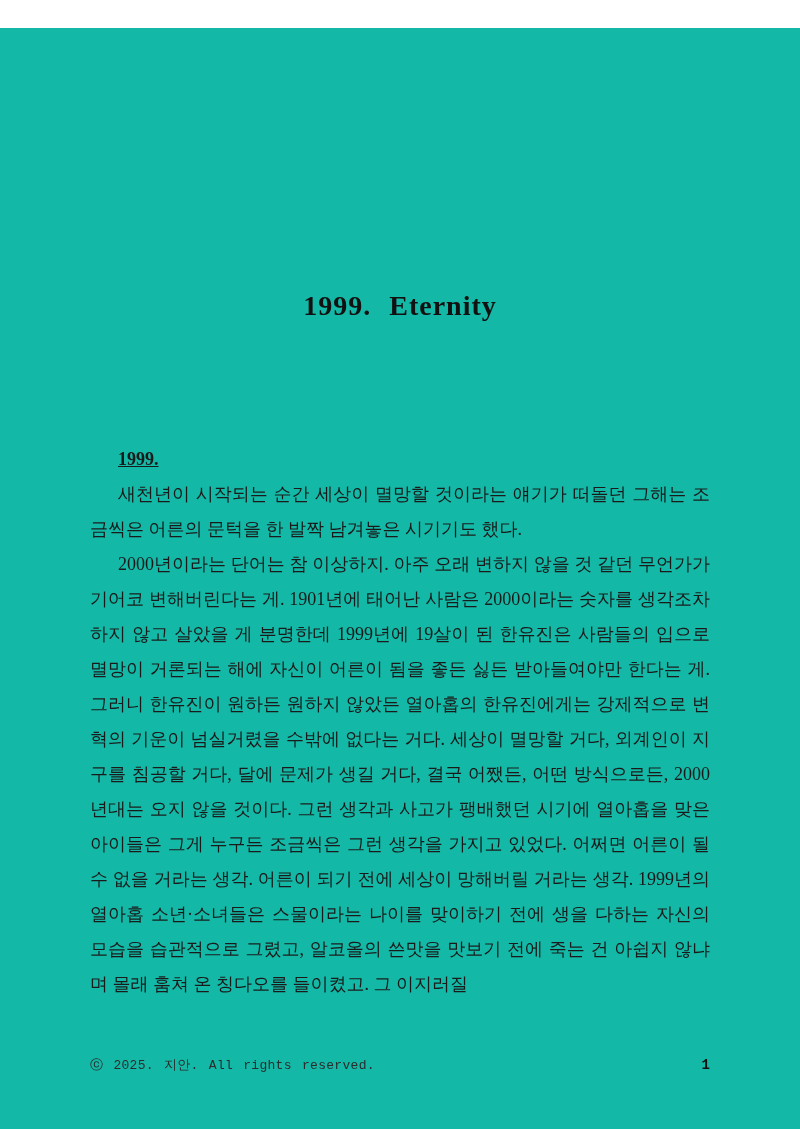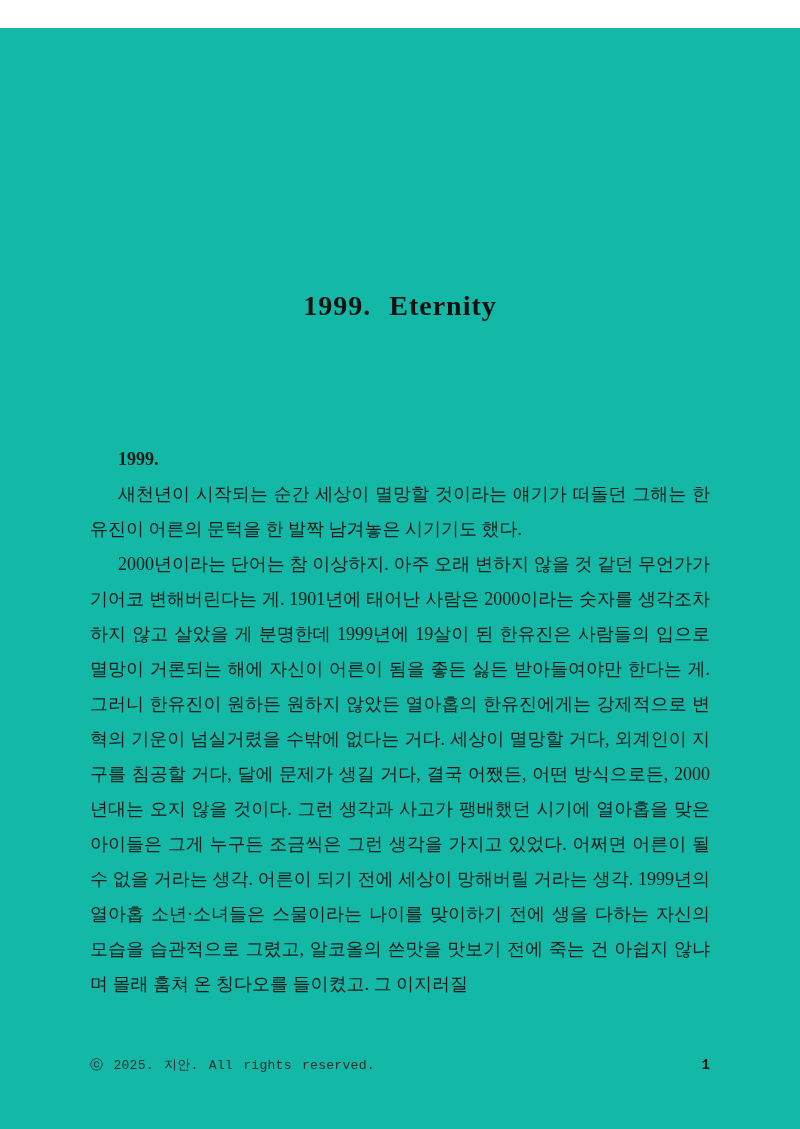--- a/index.html
+++ b/index.html
@@ -42,20 +42,21 @@
     line-height: 35px;
     text-align: justify;
     text-indent: 28px;
     word-break: normal;
     overflow-wrap: break-word;
     color: #1a1a1a;
   }
   .section-heading {
     font-weight: 700;
     text-align: left;
+    text-decoration: underline;
   }
   .footer {
     position: absolute;
     top: 1028px;
     left: 90px;
     width: 620px;
     display: flex;
     justify-content: space-between;
     align-items: baseline;
     font-family: Liberation Mono, monospace;
@@ -74,21 +75,21 @@
 </style>
 </head>
 <body>
 
 <div class="page">
 
   <h1 class="doc-title">1999. Eternity</h1>
 
   <div class="content">
     <p class="section-heading">1999.</p>
-    <p>새천년이 시작되는 순간 세상이 멸망할 것이라는 얘기가 떠돌던 그해는 한유진이 어른의 문턱을 한 발짝 남겨놓은 시기기도 했다.</p>
+    <p>새천년이 시작되는 순간 세상이 멸망할 것이라는 얘기가 떠돌던 그해는 조금씩은 어른의 문턱을 한 발짝 남겨놓은 시기기도 했다.</p>
     <p>2000년이라는 단어는 참 이상하지. 아주 오래 변하지 않을 것 같던 무언가가 기어코 변해버린다는 게. 1901년에 태어난 사람은 2000이라는 숫자를 생각조차 하지 않고 살았을 게 분명한데 1999년에 19살이 된 한유진은 사람들의 입으로 멸망이 거론되는 해에 자신이 어른이 됨을 좋든 싫든 받아들여야만 한다는 게. 그러니 한유진이 원하든 원하지 않았든 열아홉의 한유진에게는 강제적으로 변혁의 기운이 넘실거렸을 수밖에 없다는 거다. 세상이 멸망할 거다, 외계인이 지구를 침공할 거다, 달에 문제가 생길 거다, 결국 어쨌든, 어떤 방식으로든, 2000년대는 오지 않을 것이다. 그런 생각과 사고가 팽배했던 시기에 열아홉을 맞은 아이들은 그게 누구든 조금씩은 그런 생각을 가지고 있었다. 어쩌면 어른이 될 수 없을 거라는 생각. 어른이 되기 전에 세상이 망해버릴 거라는 생각. 1999년의 열아홉 소년·소녀들은 스물이라는 나이를 맞이하기 전에 생을 다하는 자신의 모습을 습관적으로 그렸고, 알코올의 쓴맛을 맛보기 전에 죽는 건 아쉽지 않냐며 몰래 훔쳐 온 칭다오를 들이켰고. 그 이지러질</p>
   </div>
 
   <div class="footer">
     <span class="copyright">ⓒ 2025. 지안. All rights reserved.</span>
     <span class="page-number">1</span>
   </div>
 
 </div>
 

